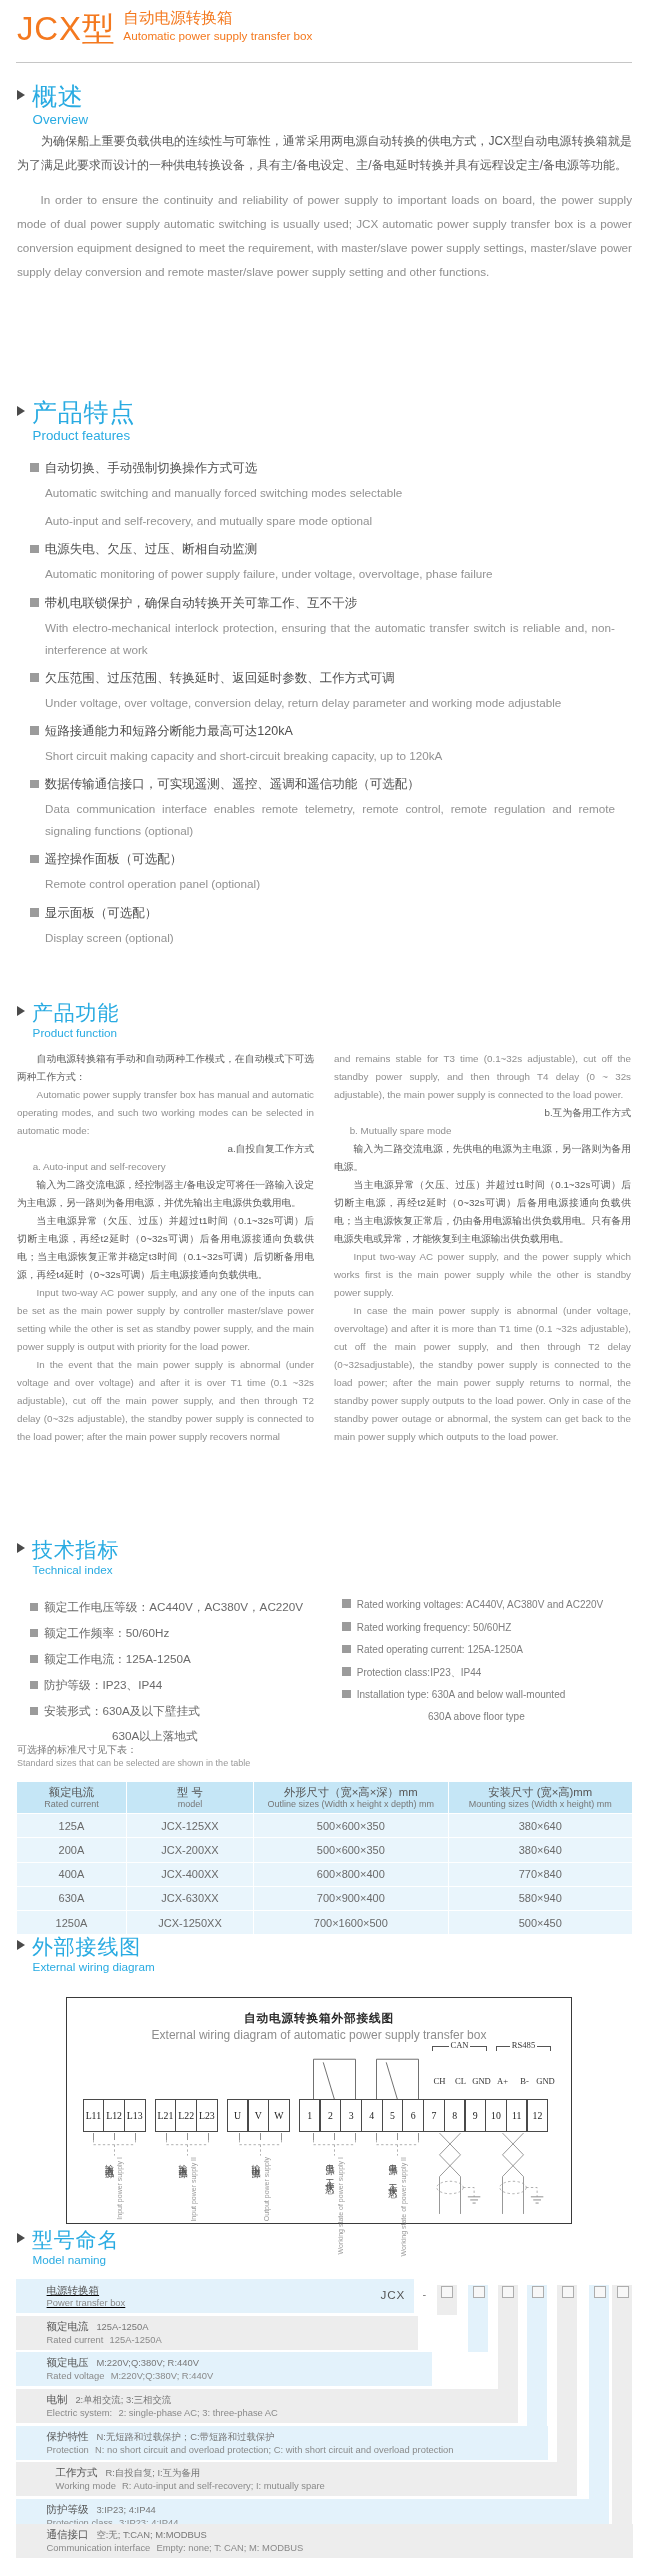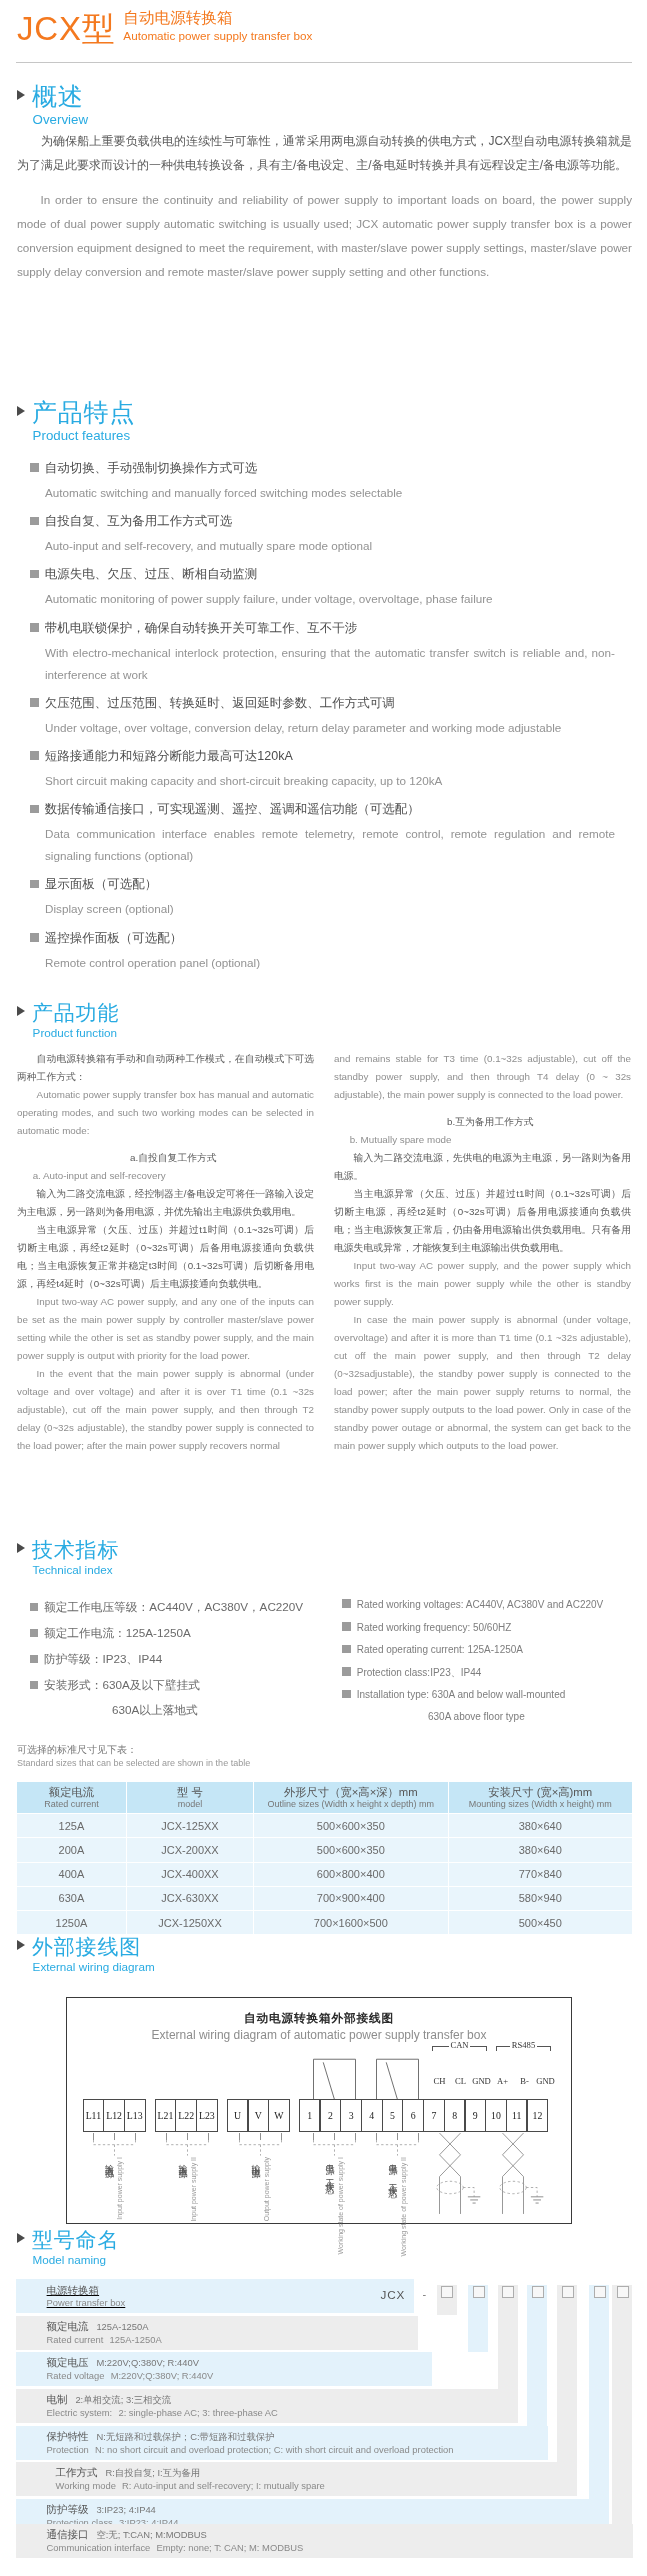--- a/index.html
+++ b/index.html
@@ -33,21 +33,21 @@
   .feat-cn{font-size:12.5px;color:#4d4d4d;line-height:23.4px;display:flex;align-items:baseline;}
   .sq{display:inline-block;width:8.6px;height:8.6px;background:#9b9b9b;margin-right:6.2px;flex:none;position:relative;top:0px;}
   .feat-en{font-size:11.7px;color:#939393;line-height:22px;margin:1.6px 0 4.7px 15px;text-align:justify;}
 
   
   .func-cols{position:absolute;left:17px;top:1050px;width:615px;display:flex;gap:20px;}
   .func-col{width:297px;}
   .fp{margin:0;font-size:9.8px;line-height:18px;text-align:justify;}
   .fp.cn{color:#5a5a5a;text-indent:2em;}
   .fp.en{color:#8f8f8f;text-indent:2em;}
-  .fp.cn-sub{color:#5a5a5a;text-indent:1.6em;text-align:center;margin-top:9px;}
+  .fp.cn-sub{color:#5a5a5a;text-indent:1.6em;text-align:right;}
   .fp.en-sub{color:#8f8f8f;text-indent:1.6em;text-align:left;}
   .fp.en-cont{color:#8f8f8f;text-indent:0;}
 
   
   .tech-cols{position:absolute;left:30px;top:1594px;width:603px;display:flex;}
   .tech-left{width:312px;}
   .tech-right{width:290px;}
   .tech-item{display:flex;align-items:baseline;font-size:11.7px;color:#6a6a6a;line-height:26px;}
   .tech-item .sq{width:7.8px;height:7.8px;}
   .tech-cont{font-size:11.7px;color:#6a6a6a;line-height:23.4px;margin-left:82px;}
@@ -129,24 +129,20 @@
   </div>
   <div class="feat-list">
     <div class="feat-item">
       <div class="feat-cn">
           <span class="sq"></span>
           <span>自动切换、手动强制切换操作方式可选</span>
         </div>
       <div class="feat-en">Automatic switching and manually forced switching modes selectable</div>
     </div>
     <div class="feat-item">
-      <div class="feat-cn">
-          <span class="sq"></span>
-          <span>自投自复、互为备用工作方式可选</span>
-        </div>
       <div class="feat-en">Auto-input and self-recovery, and mutually spare mode optional</div>
     </div>
     <div class="feat-item">
       <div class="feat-cn">
           <span class="sq"></span>
           <span>电源失电、欠压、过压、断相自动监测</span>
         </div>
       <div class="feat-en">Automatic monitoring of power supply failure, under voltage, overvoltage, phase failure</div>
     </div>
     <div class="feat-item">
@@ -173,30 +169,30 @@
     <div class="feat-item">
       <div class="feat-cn">
           <span class="sq"></span>
           <span>数据传输通信接口，可实现遥测、遥控、遥调和遥信功能（可选配）</span>
         </div>
       <div class="feat-en" style="width:570px;">Data communication interface enables remote telemetry, remote control, remote regulation and remote signaling functions (optional)</div>
     </div>
     <div class="feat-item">
       <div class="feat-cn">
           <span class="sq"></span>
+          <span>遥控操作面板（可选配）</span>
+        </div>
+      <div class="feat-en">Remote control operation panel (optional)</div>
+    </div>
+    <div class="feat-item">
+      <div class="feat-cn">
+          <span class="sq"></span>
           <span>显示面板（可选配）</span>
         </div>
       <div class="feat-en">Display screen (optional)</div>
-    </div>
-    <div class="feat-item">
-      <div class="feat-cn">
-          <span class="sq"></span>
-          <span>遥控操作面板（可选配）</span>
-        </div>
-      <div class="feat-en">Remote control operation panel (optional)</div>
     </div>
   </div>
 
   <div class="sec-head" style="top:1002px;">
     <span class="tri"></span><span class="sec-cn small">产品功能</span>
     <div class="sec-en small">Product function</div>
   </div>
   <div class="func-cols">
     <div class="func-col">
       <p class="fp cn">自动电源转换箱有手动和自动两种工作模式，在自动模式下可选两种工作方式：</p>
@@ -221,20 +217,24 @@
 
   <div class="sec-head" style="top:1539px;">
     <span class="tri"></span><span class="sec-cn small">技术指标</span>
     <div class="sec-en small">Technical index</div>
   </div>
   <div class="tech-cols">
     <div class="tech-left">
       <div class="tech-item">
           <span class="sq"></span>
           <span>额定工作电压等级：AC440V，AC380V，AC220V</span>
+        </div>
+      <div class="tech-item">
+          <span class="sq"></span>
+          <span>额定工作频率：50/60Hz</span>
         </div>
       <div class="tech-item">
           <span class="sq"></span>
           <span>额定工作电流：125A-1250A</span>
         </div>
       <div class="tech-item">
           <span class="sq"></span>
           <span>防护等级：IP23、IP44</span>
         </div>
       <div class="tech-item">

